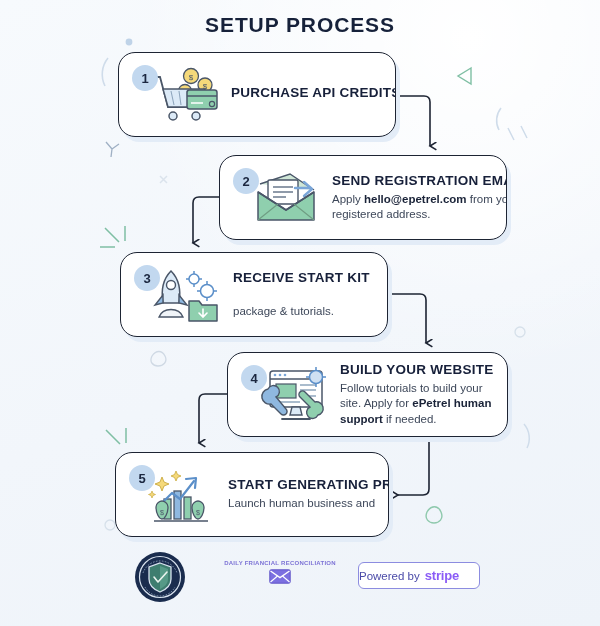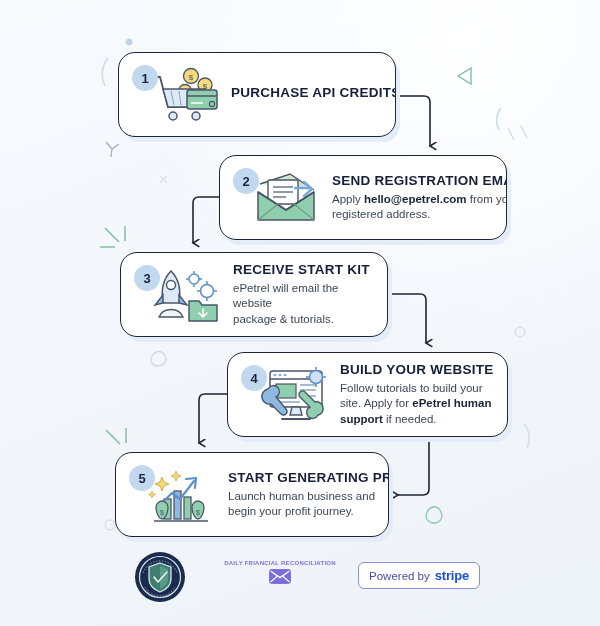--- a/index.html
+++ b/index.html
@@ -156,31 +156,31 @@
     left: 358px;
     top: 14px;
     width: 122px;
     height: 27px;
     box-sizing: border-box;
     border: 1.3px solid #8c8ce0;
     border-radius: 6px;
     background: #ffffff;
     display: flex;
     align-items: center;
-    justify-content: center;
+    justify-content: flex-start;
     gap: 5px;
   }
   .stripe-by {
     font-size: 11.5px;
     color: #4b4ba8;
   }
   .stripe-word {
     font-size: 13px;
     font-weight: bold;
-    color: #1d4ed8;
+    color: #8b5cf6;
     letter-spacing: -0.2px;
   }
 </style>
 </head>
 <body>
 
 <div id="root">
 
   <svg id="decor" width="600" height="626" viewBox="0 0 600 626">
     <path d="M108 58 a26 26 0 0 0 -3 28" stroke="#cfdcea" stroke-width="1.6" fill="none"></path>
@@ -192,20 +192,21 @@
     <path d="M499 130 a20 20 0 0 1 2 -22" stroke="#cfdcea" stroke-width="1.5" fill="none"></path>
     <path d="M508 128 l6 12 M521 126 l6 12" stroke="#cfdcea" stroke-width="1.5" fill="none"></path>
     <circle cx="520" cy="332" r="5" stroke="#d6e0ea" stroke-width="1.3" fill="none"></circle>
     <path d="M152 356 c4 -6 10 -6 13 0 c3 6 -2 10 -7 10 c-5 0 -9 -4 -6 -10 z" stroke="#cfd9e4" stroke-width="1.3" fill="none"></path>
     <path d="M106 430 l14 14 M126 428 l0 15" stroke="#7fbfa4" stroke-width="1.5" fill="none"></path>
     <path d="M524 424 a22 22 0 0 1 3 24" stroke="#cfdcea" stroke-width="1.5" fill="none"></path>
     <path d="M427 512 c4 -7 11 -7 14 0 c3 7 -2 11 -7 11 c-5 0 -10 -4 -7 -11 z" stroke="#8fc9ad" stroke-width="1.4" fill="none"></path>
     <circle cx="110" cy="525" r="5" stroke="#d6e0ea" stroke-width="1.3" fill="none"></circle>
   </svg>
 
+  <div class="title">SETUP PROCESS</div>
 
   <svg id="connectors" width="600" height="626" viewBox="0 0 600 626">
     <defs>
       <marker id="arrowDown" markerWidth="9" markerHeight="9" refX="4.5" refY="7.4" orient="auto" markerUnits="userSpaceOnUse">
         <path d="M0.6 1 L4.5 7.4 L8.4 1" fill="none" stroke="#1d2433" stroke-width="1.6"></path>
       </marker>
       <marker id="arrowLeft" markerWidth="9" markerHeight="9" refX="1.6" refY="4.5" orient="auto" markerUnits="userSpaceOnUse">
         <path d="M8 0.6 L1.6 4.5 L8 8.4" fill="none" stroke="#1d2433" stroke-width="1.6"></path>
       </marker>
     </defs>
@@ -282,21 +283,21 @@
           <circle cx="58" cy="28" r="6.5"></circle>
           <path d="M58 18 L58 22 M58 34 L58 38 M48 28 L52 28 M64 28 L68 28"></path>
         </g>
         <path d="M40 38 L50 38 L53 42 L68 42 L68 58 L40 58 Z" fill="#8fcfae" stroke="#4a5668" stroke-width="1.5" stroke-linejoin="round"></path>
         <path d="M54 46 L54 53 M50 50 L54 54 L58 50" fill="none" stroke="#ffffff" stroke-width="1.6" stroke-linecap="round"></path>
       </svg>
     </div>
     <div class="txt">
       <div class="card-title">RECEIVE START KIT</div>
       <div class="card-body">
-        <span>ePetrel will email the website</span><br>
+        <br>
         <span>package &amp; tutorials.</span>
       </div>
     </div>
   </div>
 
   <div class="card" id="card4">
     <div class="badge">4</div>
     <div class="art">
       <svg width="76" height="64" viewBox="0 0 76 64">
         <rect x="14" y="8" width="52" height="36" rx="3" fill="#ffffff" stroke="#4a5668" stroke-width="1.5"></rect>
@@ -340,21 +341,20 @@
         <text x="18" y="52" font-size="7" text-anchor="middle" fill="#4a5668" font-family="Liberation Sans, sans-serif">$</text>
         <path d="M48 44 c0 -4 4 -6 6 -6 c2 0 6 2 6 6 c0 6 -3 12 -6 12 c-3 0 -6 -6 -6 -12 z" fill="#8fcfae" stroke="#4a5668" stroke-width="1.3"></path>
         <text x="54" y="52" font-size="7" text-anchor="middle" fill="#4a5668" font-family="Liberation Sans, sans-serif">$</text>
         <path d="M10 58 L64 58" stroke="#4a5668" stroke-width="1.4"></path>
       </svg>
     </div>
     <div class="txt">
       <div class="card-title">START GENERATING PROFIT</div>
       <div class="card-body">
         <span>Launch human business and</span><br>
-        <span>begin your profit journey.</span>
       </div>
     </div>
   </div>
 
   <div class="footer">
 
     <div class="seal">
       <svg width="52" height="52" viewBox="0 0 52 52">
         <circle cx="26" cy="26" r="25" fill="#1a2c4e"></circle>
         <circle cx="26" cy="26" r="20.5" fill="none" stroke="#d8e2ee" stroke-width="1.2"></circle>

